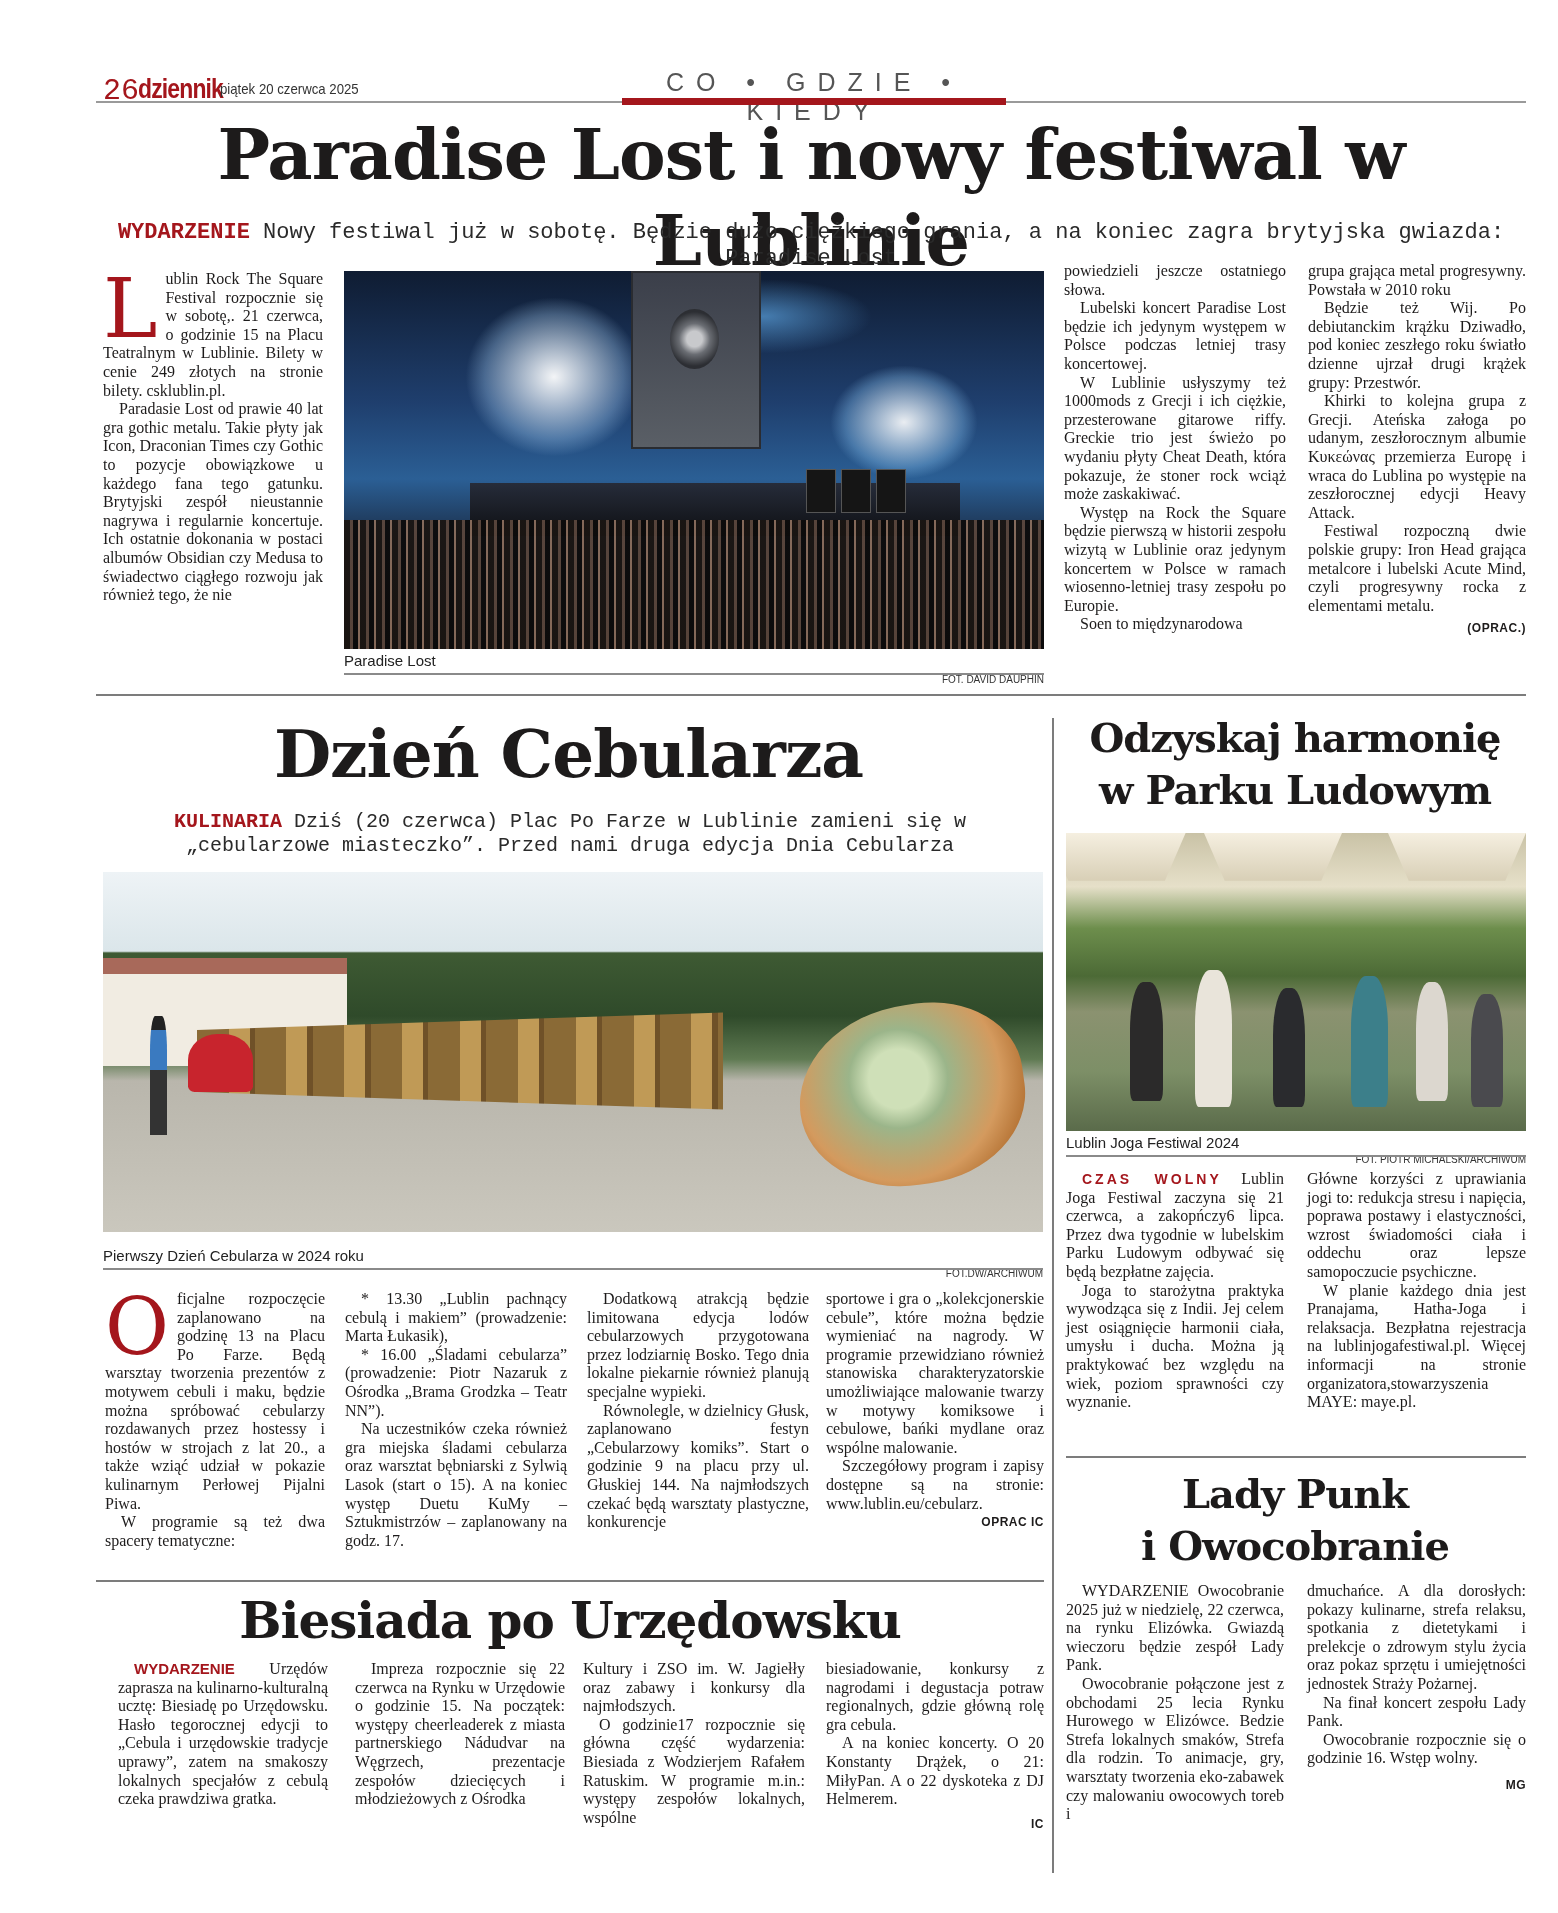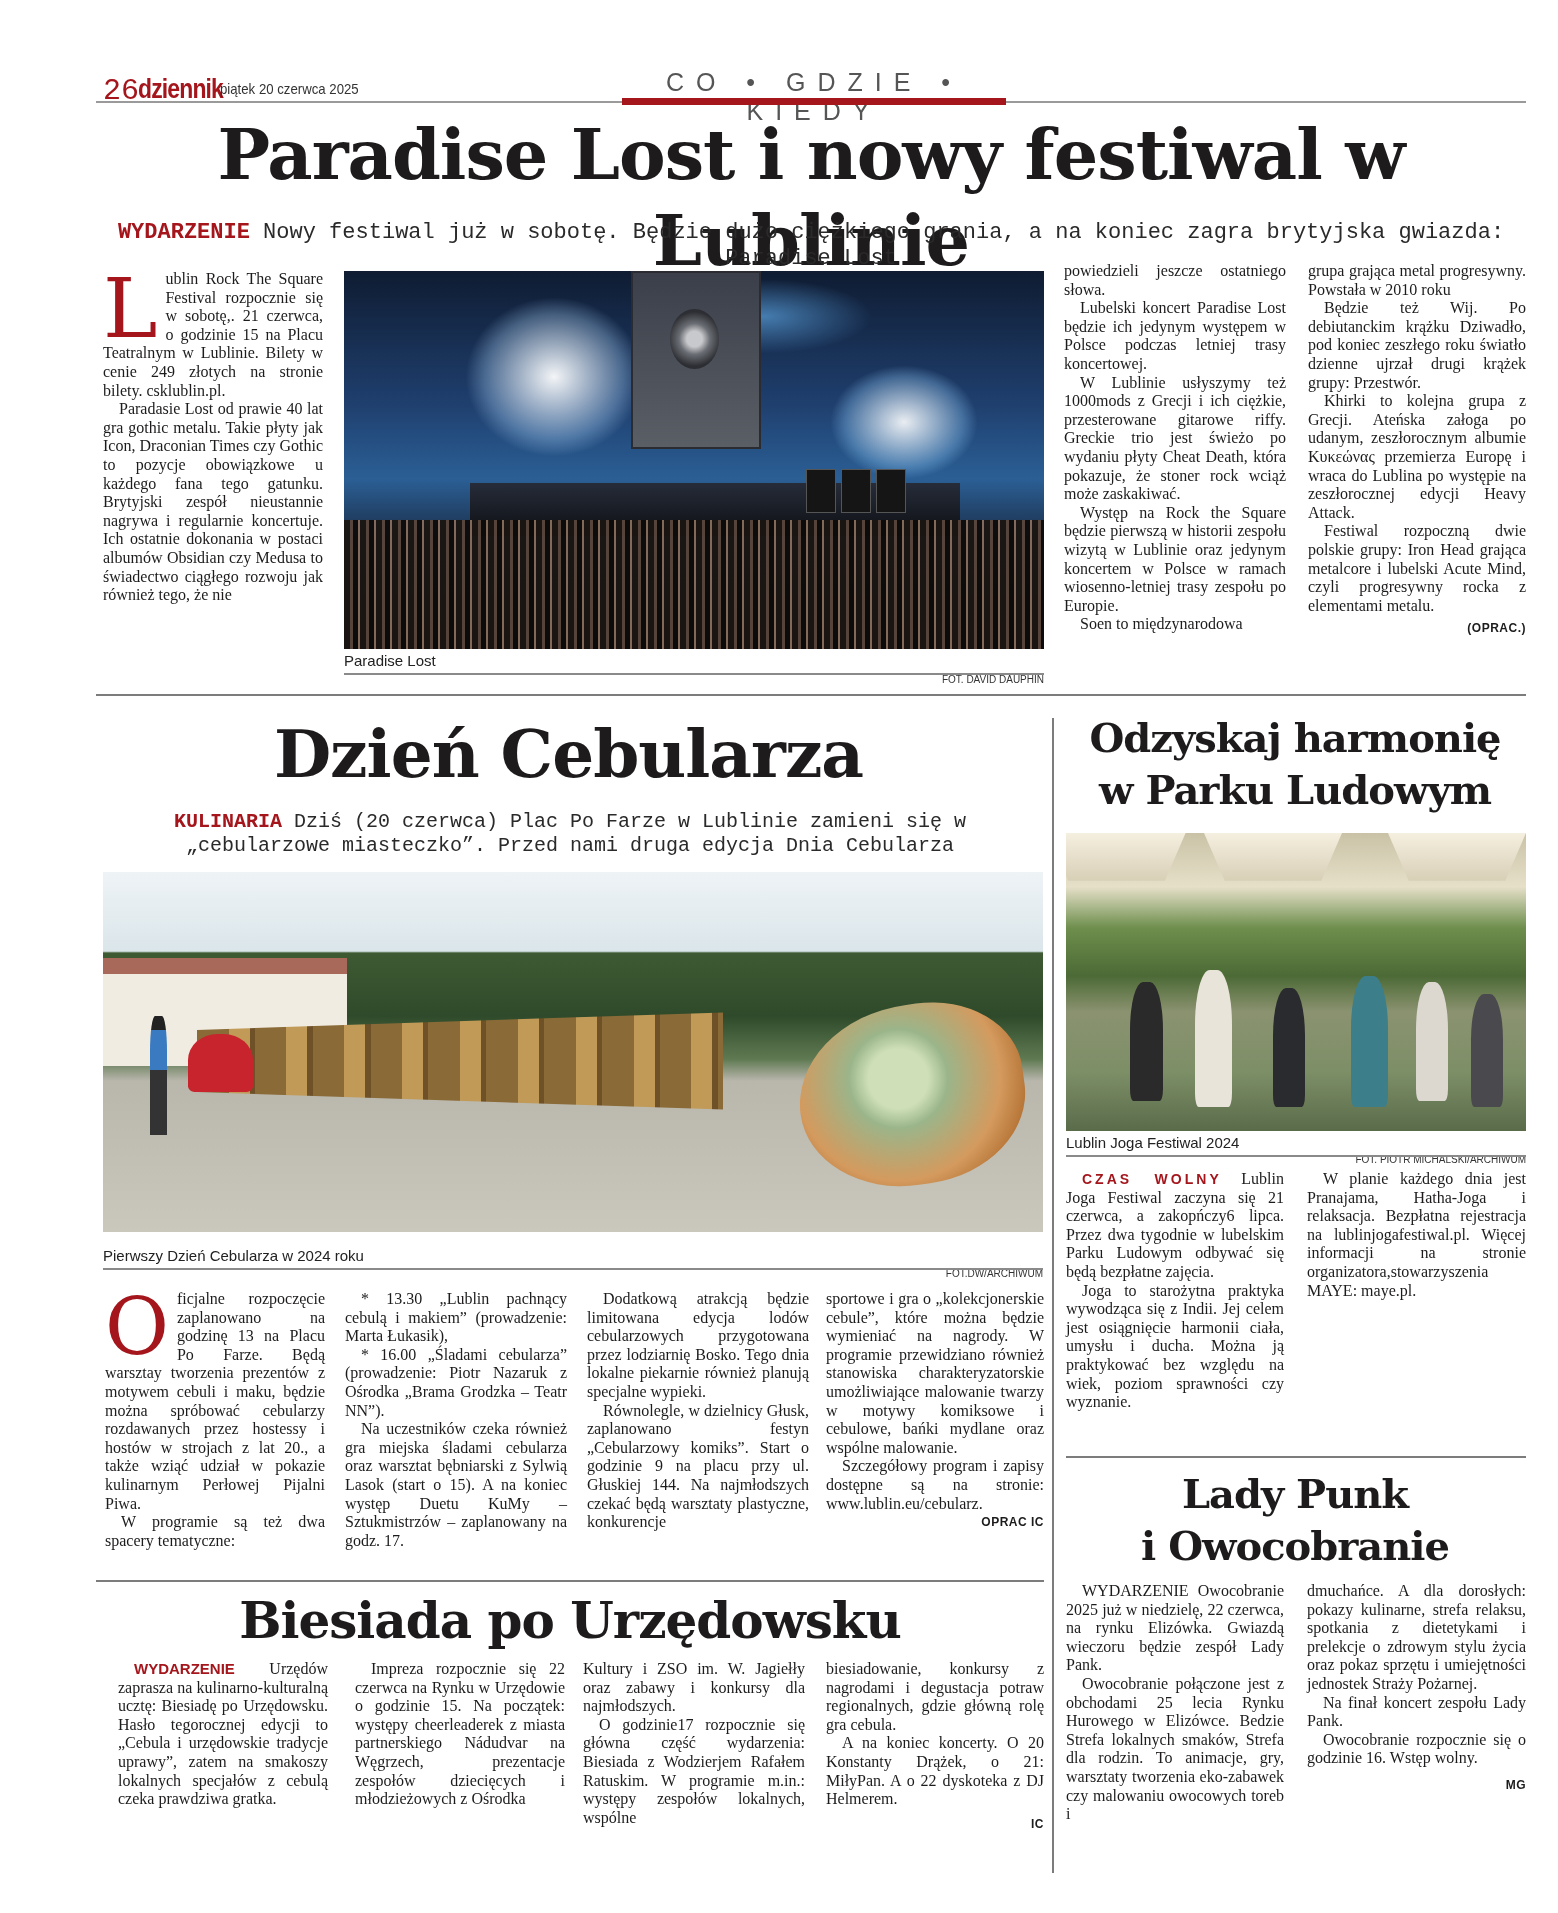--- a/index.html
+++ b/index.html
@@ -186,20 +186,21 @@
 </div>
 <div class="abs caption" style="left:1066px; top:1134px; width:260px;" data-interactable="false">Lublin Joga Festiwal 2024</div>
 <div class="abs credit" style="left:1276px; top:1138px; width:250px;" data-interactable="false">FOT. PIOTR MICHALSKI/ARCHIWUM</div>
 <div class="abs cap-rule" style="left:1066px; top:1155px; width:460px;" data-interactable="false"></div>
 
 <div class="abs col" style="left:1066px; top:1170px; width:218px;" data-interactable="false">
   <p><span class="red sans" style="font-weight:bold; font-size:14px; letter-spacing:3px;" data-interactable="false">CZAS WOLNY</span> <span data-interactable="false">Lublin Joga Festiwal zaczyna się 21 czerwca, a zakopńczy6 lipca. Przez dwa tygodnie w lubelskim Parku Ludowym odbywać się będą bezpłatne zajęcia.</span></p>
   <p data-interactable="false">Joga to starożytna praktyka wywodząca się z Indii. Jej celem jest osiągnięcie harmonii ciała, umysłu i ducha. Można ją praktykować bez względu na wiek, poziom sprawności czy wyznanie.</p>
 </div>
 <div class="abs col" style="left:1307px; top:1170px; width:219px;" data-interactable="false">
+  <p class="noind" data-interactable="false">Główne korzyści z uprawiania jogi to: redukcja stresu i napięcia, poprawa postawy i elastyczności, wzrost świadomości ciała i oddechu oraz lepsze samopoczucie psychiczne.</p>
   <p data-interactable="false">W planie każdego dnia jest Pranajama, Hatha-Joga i relaksacja. Bezpłatna rejestracja na lublinjogafestiwal.pl. Więcej informacji na stronie organizatora,stowarzyszenia MAYE: maye.pl.</p>
 </div>
 
 <div class="abs rule-h" style="left:1066px; top:1456px; width:460px;" data-interactable="false"></div>
 
 <div class="abs headline" style="left:1064px; top:1468px; width:462px; font-size:40px; line-height:52px;" data-interactable="false">
   <div data-interactable="false">Lady Punk</div>
   <div data-interactable="false">i Owocobranie</div>
 </div>
 <div class="abs col" style="left:1066px; top:1582px; width:218px;" data-interactable="false">

